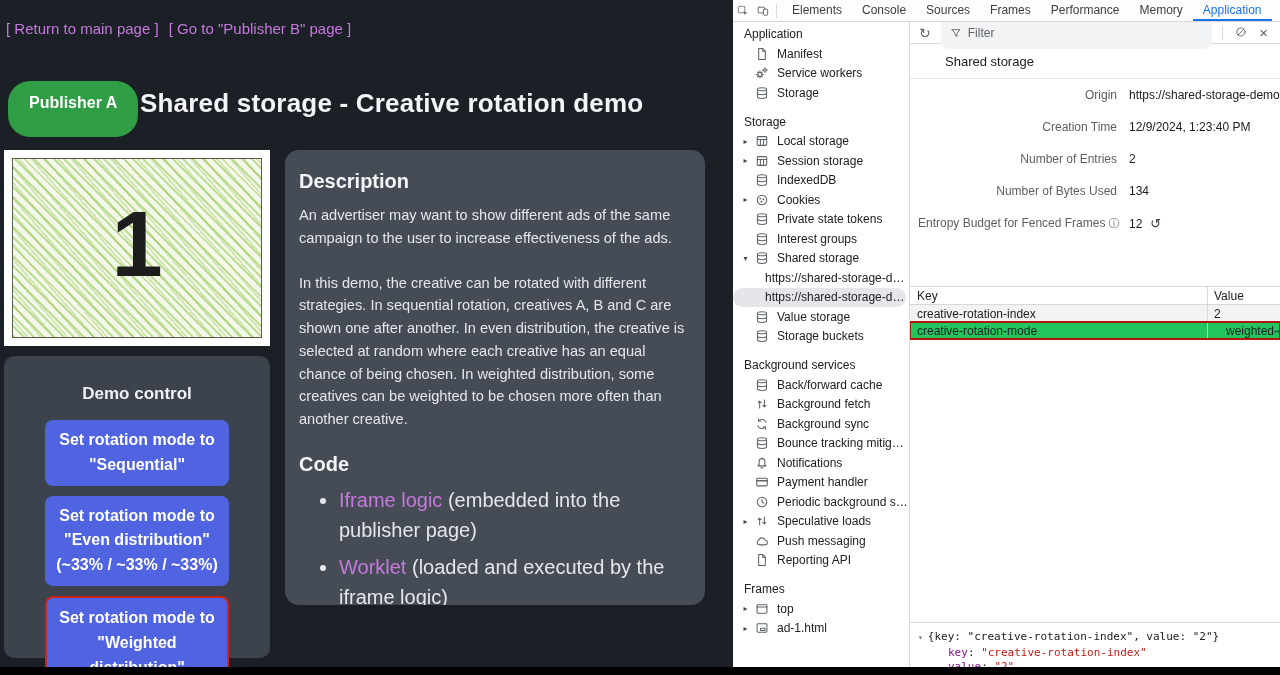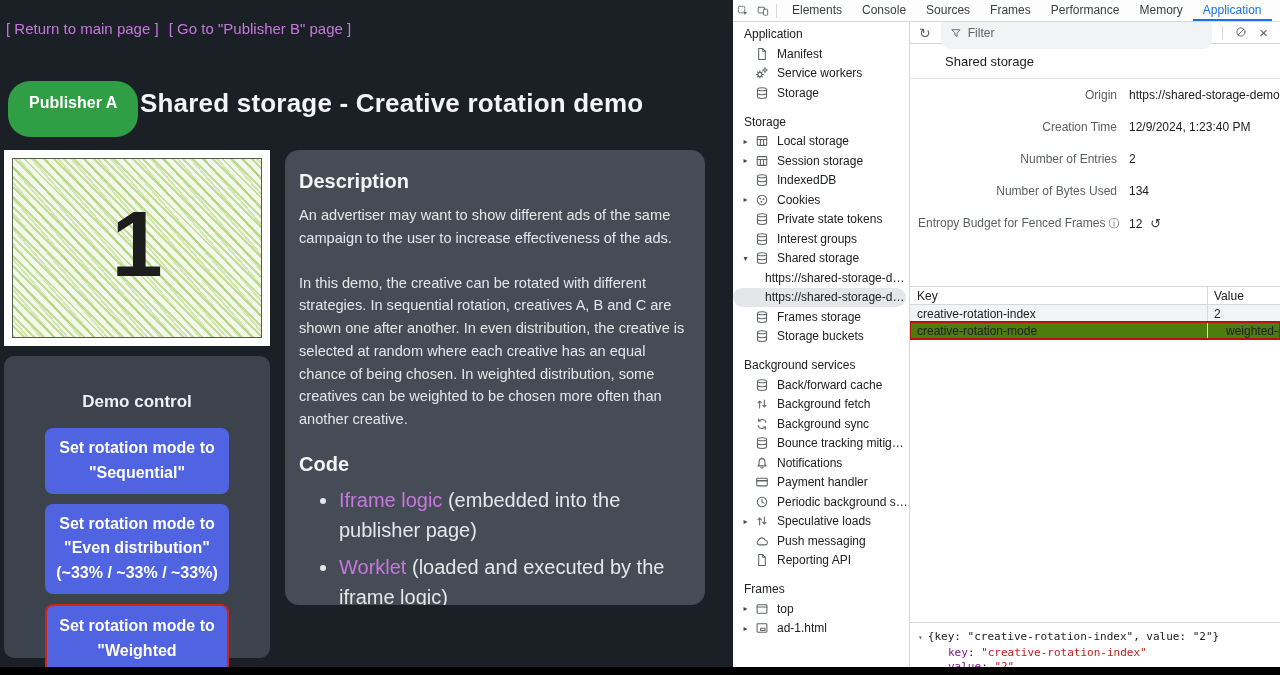--- a/index.html
+++ b/index.html
@@ -17,21 +17,21 @@
   .creative { position:absolute; left:4px; top:150px; width:266px; height:196px; background:#fff; padding:8px; }
   .creative-inner { width:100%; height:100%; border:1.5px solid #585d50; display:flex; align-items:center; justify-content:center;
       background-color:#f4f8ea;
       background-image:
         repeating-linear-gradient(45deg, rgba(142,196,70,.50) 0 2px, transparent 2px 7px),
         repeating-linear-gradient(49deg, rgba(142,196,70,.33) 0 2px, transparent 2px 10px);
   }
   .creative-num { font-size:92px; font-weight:bold; color:#1d1d1d; line-height:1; transform:translateY(-4px); }
 
   .demo-card { position:absolute; left:4px; top:356px; width:266px; height:302px; background:#3d434c; border-radius:10px; }
-  .demo-title { text-align:center; padding-top:36px; font-size:17px; font-weight:bold; color:#eef0f3; }
+  .demo-title { text-align:center; padding-top:28px; font-size:17px; font-weight:bold; color:#eef0f3; }
   .demo-buttons { display:flex; flex-direction:column; align-items:center; gap:10px; margin-top:16px; }
   .demo-btn { width:184px; background:#5064e2; border:none; border-radius:8px; color:#fff;
               font-family:inherit; font-size:16px; font-weight:bold; line-height:1.55; padding:8px 4px; cursor:pointer; }
   .demo-btn.hl { border:2px solid #cf2318; }
 
   .desc-card { position:absolute; left:285px; top:150px; width:420px; height:455px; background:#464c56;
                border-radius:14px; padding:20px 14px; color:#e4e7ea; overflow:hidden; }
   .desc-card h2 { font-size:20px; font-weight:bold; color:#f3f5f7; }
   .desc-card p { font-size:14.6px; line-height:1.56; margin-top:11px; }
   .desc-card p + p { margin-top:22px; }
@@ -78,21 +78,21 @@
   .meta-value { color:#202124; white-space:nowrap; overflow:hidden; }
   .info-glyph { font-size:11px; margin-left:3px; color:#5f6368; }
   .reset-glyph { margin-left:8px; font-size:13px; color:#3c4043; cursor:pointer; }
 
   .kv-table { position:absolute; top:264px; left:0; right:0; }
   .kv-row { display:flex; height:17px; align-items:center; }
   .kv-row.header { height:19px; border-top:1px solid #d8d8d8; border-bottom:1px solid #d8d8d8; color:#202124; }
   .kv-key { width:298px; padding-left:7px; border-right:1px solid #d8d8d8; height:100%; display:flex; align-items:center; overflow:hidden; white-space:nowrap; }
   .kv-val { flex:1; padding-left:6px; height:100%; display:flex; align-items:center; overflow:hidden; white-space:nowrap; }
   .kv-row.stripe { background:#f1f3f4; }
-  .kv-row.hl { outline:2px solid #b3160e; outline-offset:-1px; position:relative; z-index:2; background:#4d7c0f;gap:12px; }
+  .kv-row.hl { outline:2px solid #b3160e; outline-offset:-1px; position:relative; z-index:2; background:#22c55e;gap:12px; }
 
   .preview { position:absolute; top:600px; left:0; right:0; bottom:0; border-top:1px solid #d8d8d8;
              font-family:"DejaVu Sans Mono",monospace; font-size:11px; padding:7px 0 0 8px; background:#fff; }
   .pv-line { line-height:14.5px; white-space:nowrap; color:#202124; }
   .pv-line .tri { font-size:8px; color:#6e6e6e; margin-right:5px; }
   .pv-child { padding-left:30px; }
   .pv-name { color:#881391; }
   .pv-str { color:#c41a16; }
 
   .bottom-bar { position:absolute; left:0; right:0; bottom:0; height:8px; background:#000; z-index:50; }
@@ -301,21 +301,21 @@
           </div>
           <div class="sb-row">
             <span class="sb-arrow"></span>
             <span class="sb-iconslot">
               <svg viewBox="0 0 16 16" class="ticon">
                 <ellipse cx="8" cy="3.7" rx="5.2" ry="1.8"></ellipse>
                 <path d="M2.8 3.7v8.6c0 1 2.3 1.9 5.2 1.9s5.2-.9 5.2-1.9V3.7"></path>
                 <path d="M2.8 8c0 1 2.3 1.9 5.2 1.9S13.2 9 13.2 8"></path>
               </svg>
             </span>
-            <span class="sb-label">Frames storage</span>
+            <span class="sb-label">Value storage</span>
           </div>
           <div class="sb-row">
             <span class="sb-arrow"></span>
             <span class="sb-iconslot">
               <svg viewBox="0 0 16 16" class="ticon">
                 <ellipse cx="8" cy="3.7" rx="5.2" ry="1.8"></ellipse>
                 <path d="M2.8 3.7v8.6c0 1 2.3 1.9 5.2 1.9s5.2-.9 5.2-1.9V3.7"></path>
                 <path d="M2.8 8c0 1 2.3 1.9 5.2 1.9S13.2 9 13.2 8"></path>
               </svg>
             </span>

